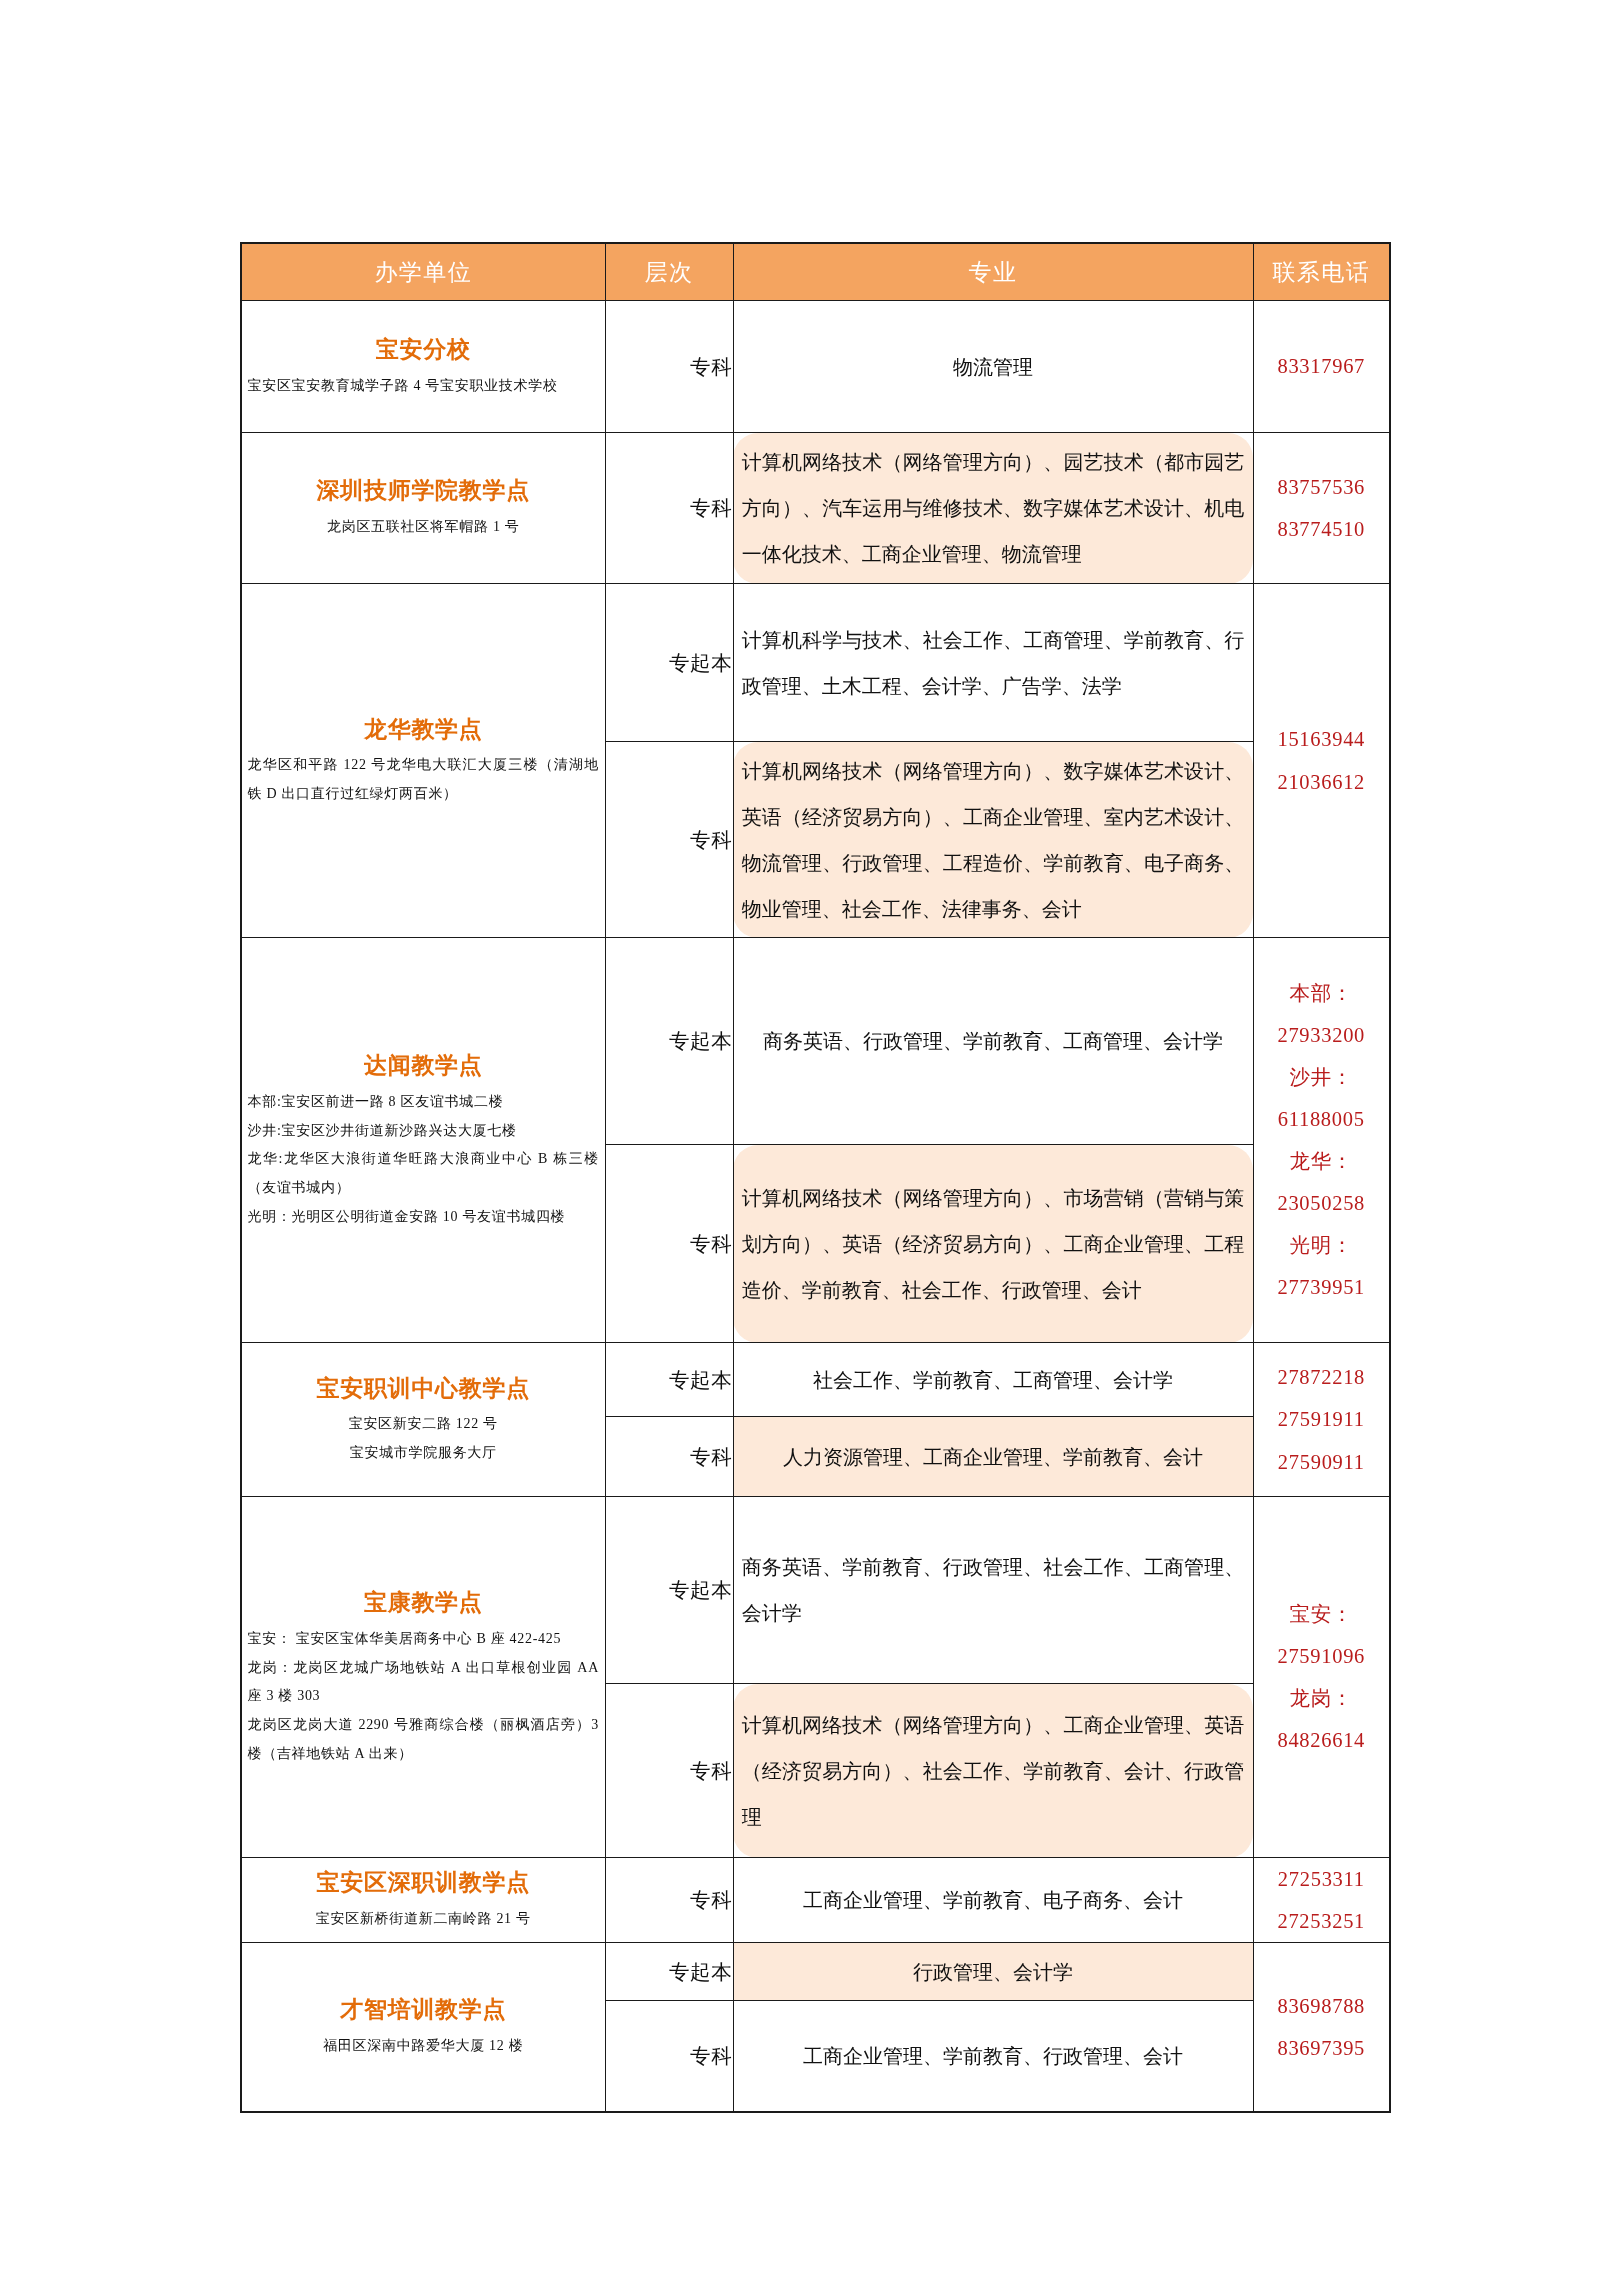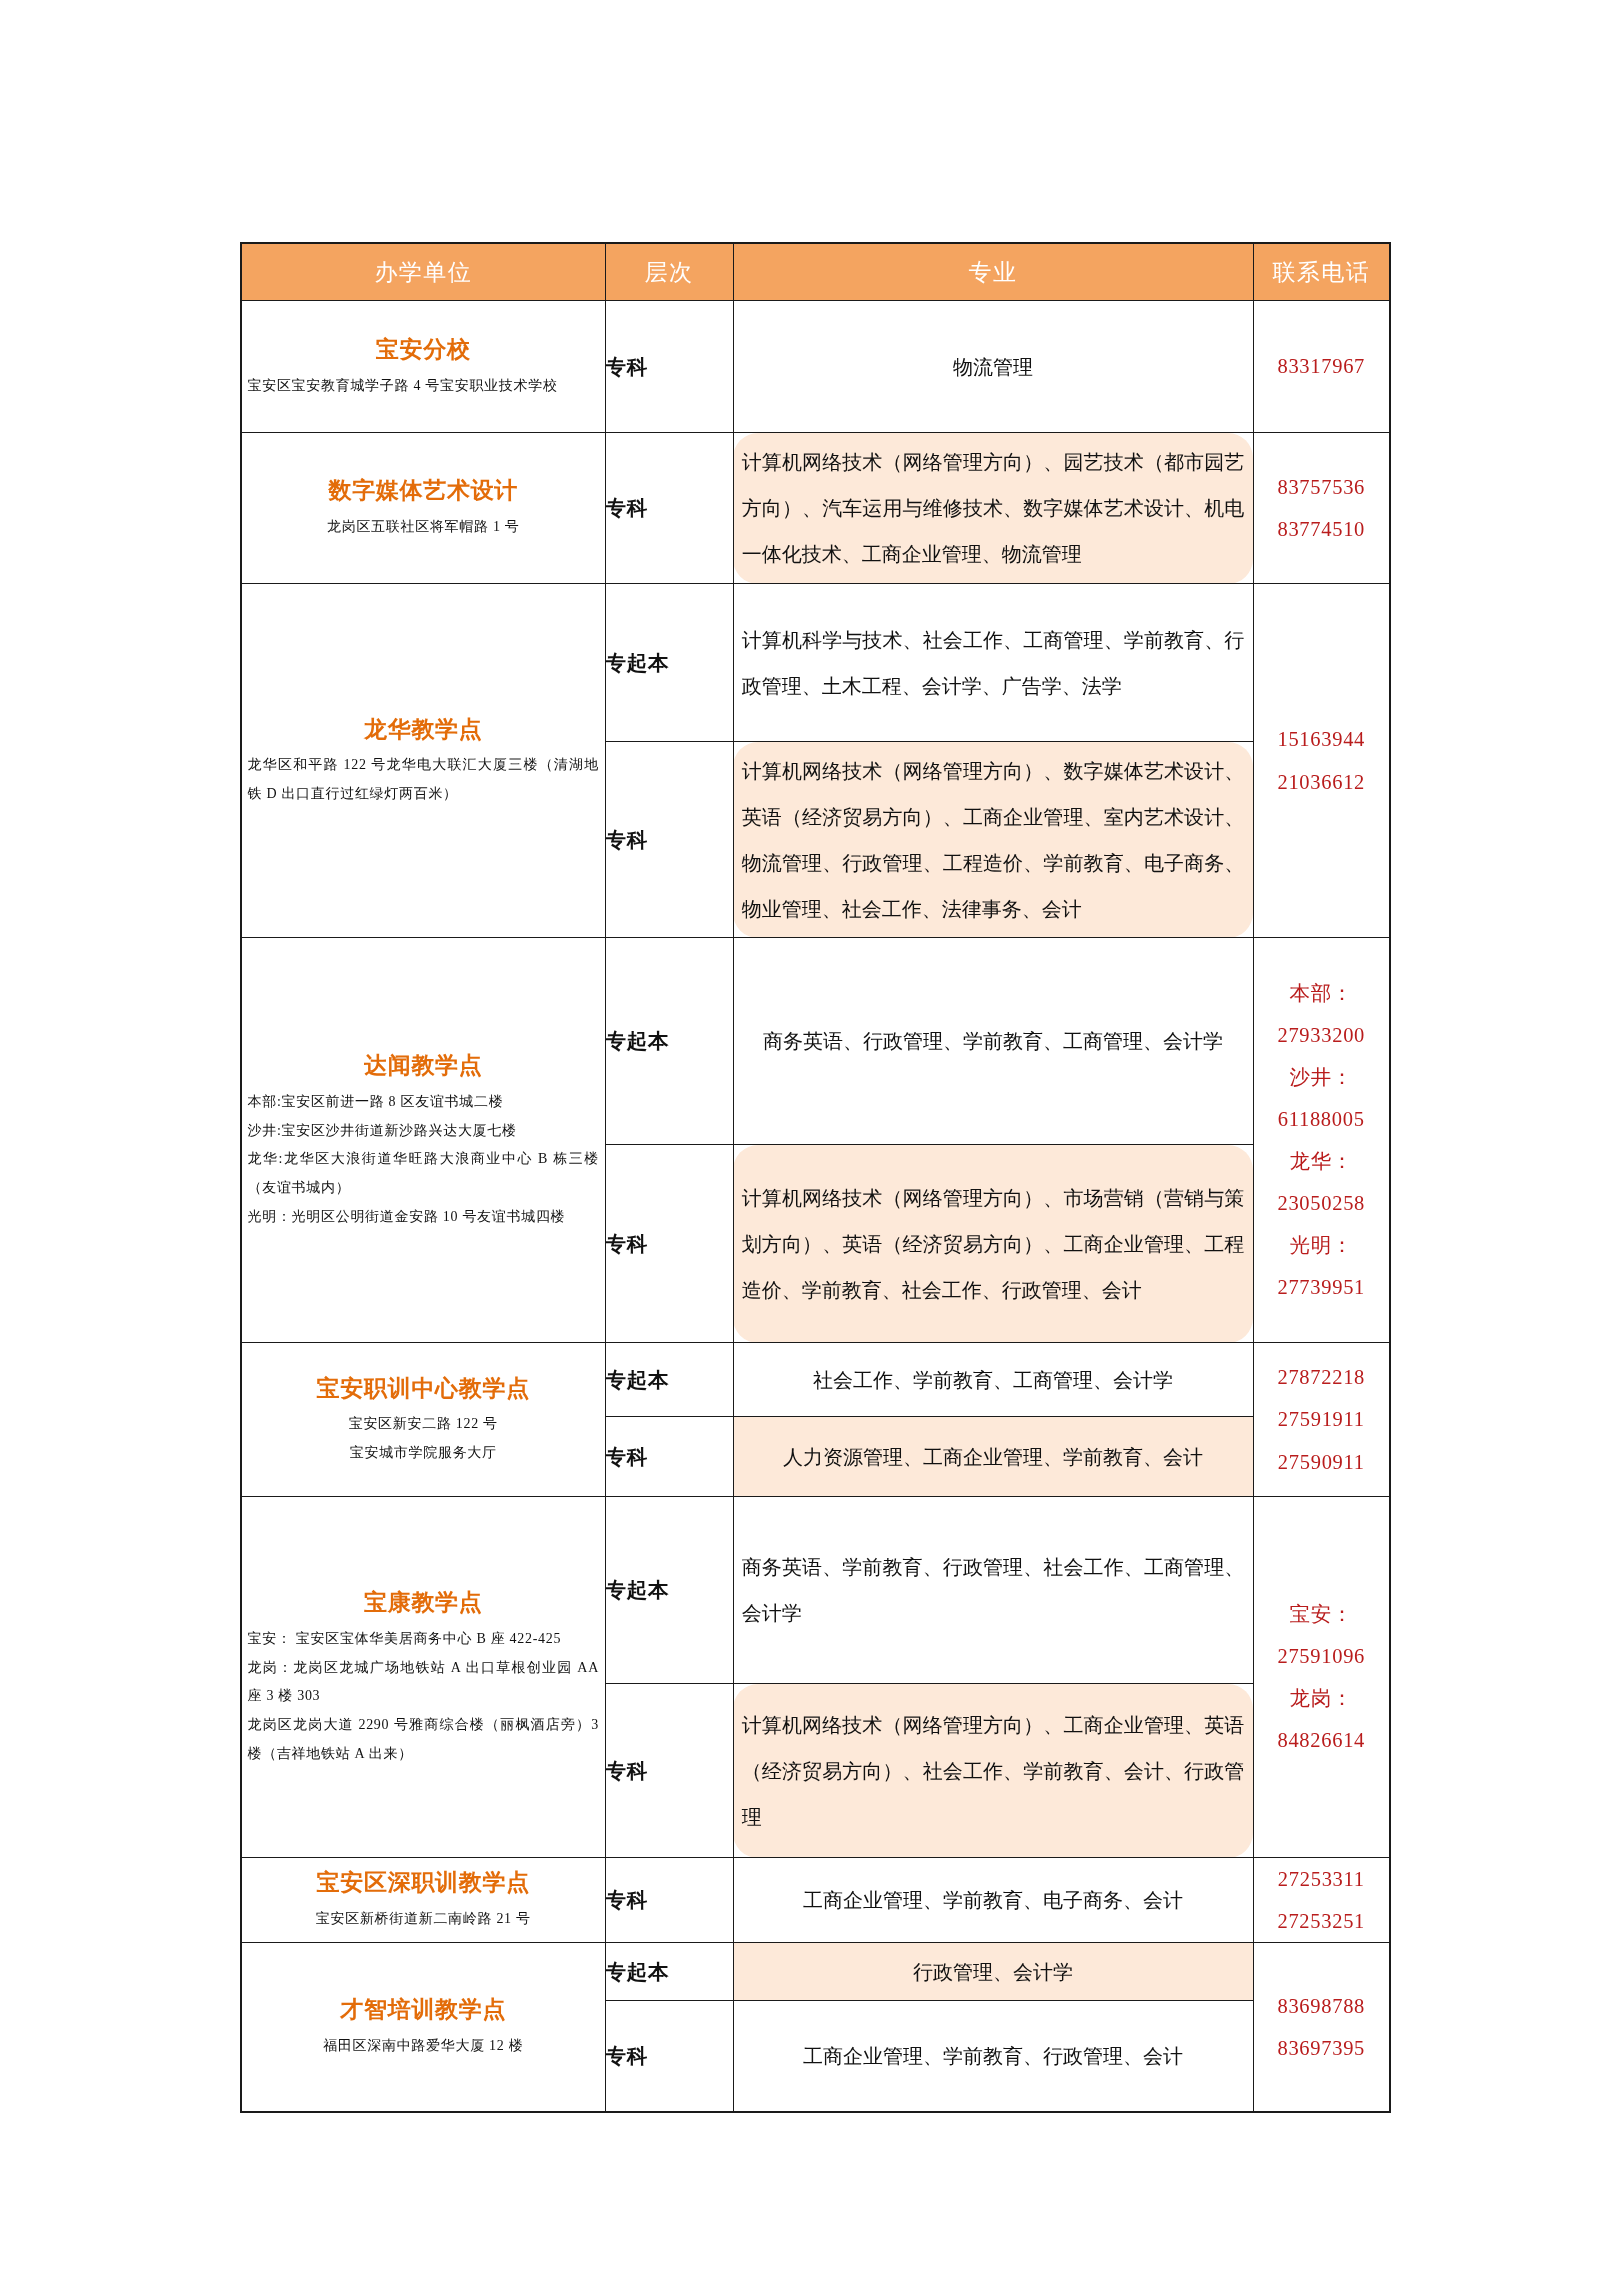--- a/index.html
+++ b/index.html
@@ -25,21 +25,21 @@
     border-bottom:2px solid var(--ink);
   }
   td.unit{vertical-align:middle;padding:5.5px 5.5px;}
   .unit .t{
     color:var(--title);font-weight:bold;font-size:23px;text-align:center;
     margin:1.4px 0 6.8px 0;letter-spacing:0.7px;
   }
   .addr{font-size:14px;line-height:2.05;letter-spacing:0.7px;}
   .addr.center{text-align:center;}
   .addr.justify{text-align:justify;}
-  td.level{font-size:20.5px;text-align:left;vertical-align:middle;letter-spacing:0.7px;font-weight:bold;}
+  td.level{font-size:20.5px;text-align:right;vertical-align:middle;letter-spacing:0.7px;}
   td.majors{
     font-size:20px;vertical-align:middle;line-height:2.3;padding:5.5px 8.2px;
   }
   td.majors.cen{text-align:center;}
   td.majors.just{text-align:justify;border-radius:25px;}
   td.majors.hl{background:var(--hl);}
   td.phone{
     font-size:20.5px;text-align:center;vertical-align:middle;
     color:#b91c1c;line-height:2.05;letter-spacing:0.7px;
   }
@@ -69,21 +69,21 @@
           <div class="addr justify">宝安区宝安教育城学子路 4 号宝安职业技术学校</div>
         </td>
         <td class="level">专科</td>
         <td class="majors cen">物流管理</td>
         <td class="phone" rowspan="1">
           <div>83317967</div>
         </td>
       </tr>
       <tr style="height: 151px;">
         <td class="unit" rowspan="1">
-          <div class="t">数字媒体艺术设计</div>
+          <div class="t">深圳技师学院教学点</div>
           <div class="addr center">龙岗区五联社区将军帽路 1 号</div>
         </td>
         <td class="level">专科</td>
         <td class="majors just hl">计算机网络技术（网络管理方向）、园艺技术（都市园艺方向）、汽车运用与维修技术、数字媒体艺术设计、机电一体化技术、工商企业管理、物流管理</td>
         <td class="phone" rowspan="1">
           <div>83757536</div>
           <div>83774510</div>
         </td>
       </tr>
       <tr style="height: 158px;">

